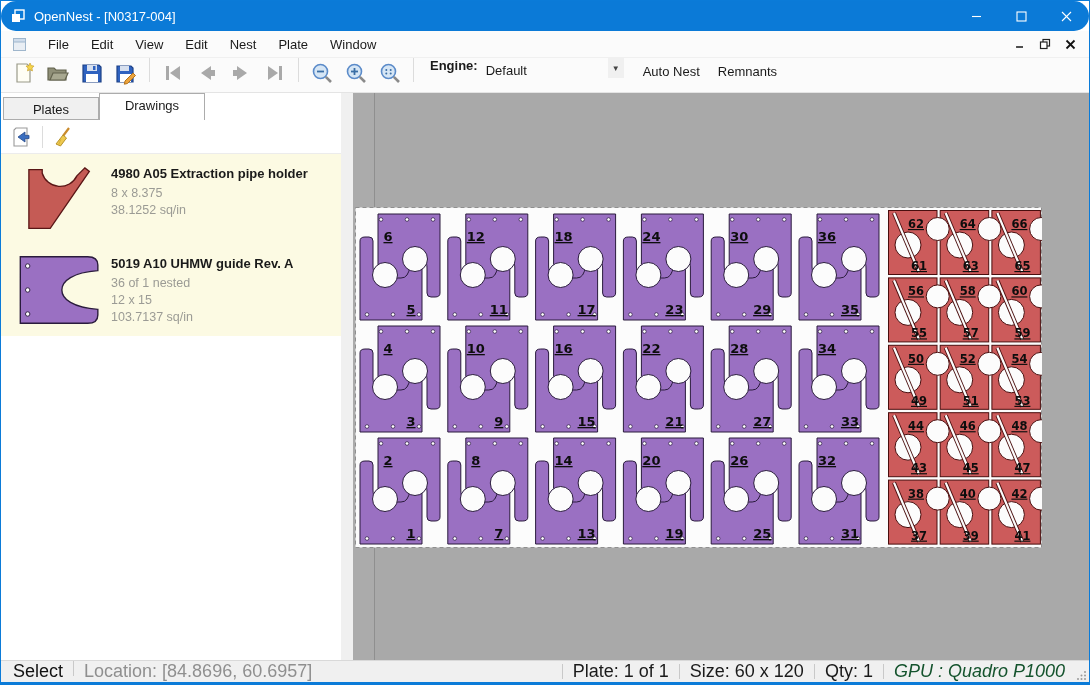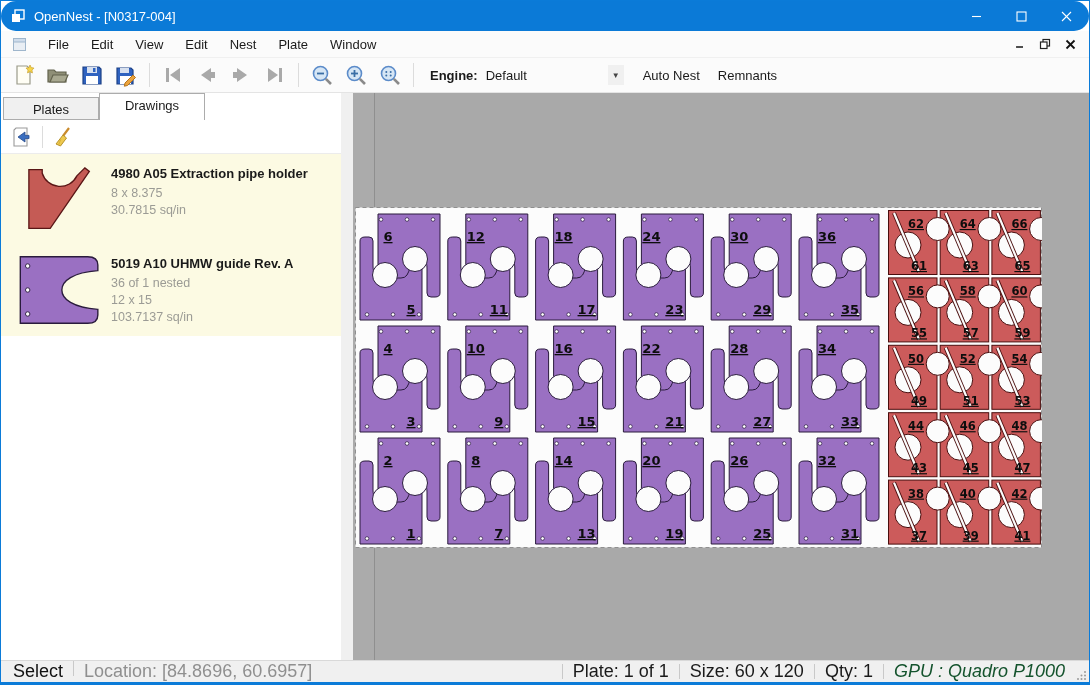--- a/index.html
+++ b/index.html
@@ -15,21 +15,21 @@
   .cap-btn { width:45px; height:30px; display:flex; align-items:center; justify-content:center; }
 
   
   .menubar { height:27px; background:#fbfbfb; display:flex; align-items:center; border-bottom:1px solid #f0f0f0; flex:0 0 auto; }
   .menubar .sysicon { margin:0 10px 0 11px; display:flex; }
   .menu-item { padding:5px 11px; color:#1a1a1a; }
   .menubar .spacer { flex:1; }
   .mdi-btn { width:22px; height:22px; display:flex; align-items:center; justify-content:center; margin-right:3px; }
 
   
-  .toolbar { height:35px; background:#fbfbfb; border-bottom:1px solid #e4e4e4; display:flex; align-items:center; padding-left:6px; flex:0 0 auto; }
+  .toolbar { height:35px; background:#fbfbfb; border-bottom:1px solid #e4e4e4; display:flex; padding-left:6px; flex:0 0 auto; }
   .tbtn { width:34px; height:29px; display:flex; align-items:center; justify-content:center; border-radius:2px; }
   .tsep { width:1px; height:24px; background:#dcdcdc; margin:0 6px; }
   .engine-label { font-weight:bold; margin:0 6px 0 10px; }
   .engine-combo { display:flex; align-items:center; width:110px; height:24px; padding-left:2px; }
   .engine-arrow { width:16px; height:20px; background:#f0f0f0; display:flex; align-items:center; justify-content:center; font-size:8px; color:#444; margin-left:14px; }
   .txt-btn { padding:6px 9px; border-radius:2px; }
 
   
   .main { flex:1; display:flex; position:relative; overflow:hidden; }
   .sidebar { width:340px; background:#fff; flex:0 0 auto; display:flex; flex-direction:column; }
@@ -244,21 +244,21 @@
       <div class="draw-list">
         <div class="draw-item">
           <div class="thumb-box">
             <svg width="80" height="70" viewBox="0 0 90 78">
                 <path d="M10,72 V6 H25 V10 A21,21 0 0,0 64,13 L73,4 L78,8 L34,72 Z" fill="#c55b55" stroke="#5a1616" stroke-width="1.5"></path>
               </svg>
           </div>
           <div class="item-text">
             <div class="item-title">4980 A05 Extraction pipe holder</div>
             <div class="item-sub">8 x 8.375</div>
-            <div class="item-sub">30.7815 sq/in</div>
+            <div class="item-sub">38.1252 sq/in</div>
           </div>
         </div>
         <div class="draw-item">
           <div class="thumb-box">
             <svg width="88" height="72" viewBox="0 0 92 78">
                 <path d="M3,3 H76 Q87,3 87,12 V18 C60,20 48,29 48,39 C48,49 60,58 87,60 V66 Q87,75 76,75 H3 Z" fill="#9a70c2" stroke="#2a1b3d" stroke-width="1.5"></path>
                 <circle cx="11" cy="13" r="2.4" fill="#fff" stroke="#2a1b3d" stroke-width="1"></circle>
                 <circle cx="11" cy="39" r="2.4" fill="#fff" stroke="#2a1b3d" stroke-width="1"></circle>
                 <circle cx="11" cy="65" r="2.4" fill="#fff" stroke="#2a1b3d" stroke-width="1"></circle>
               </svg>

